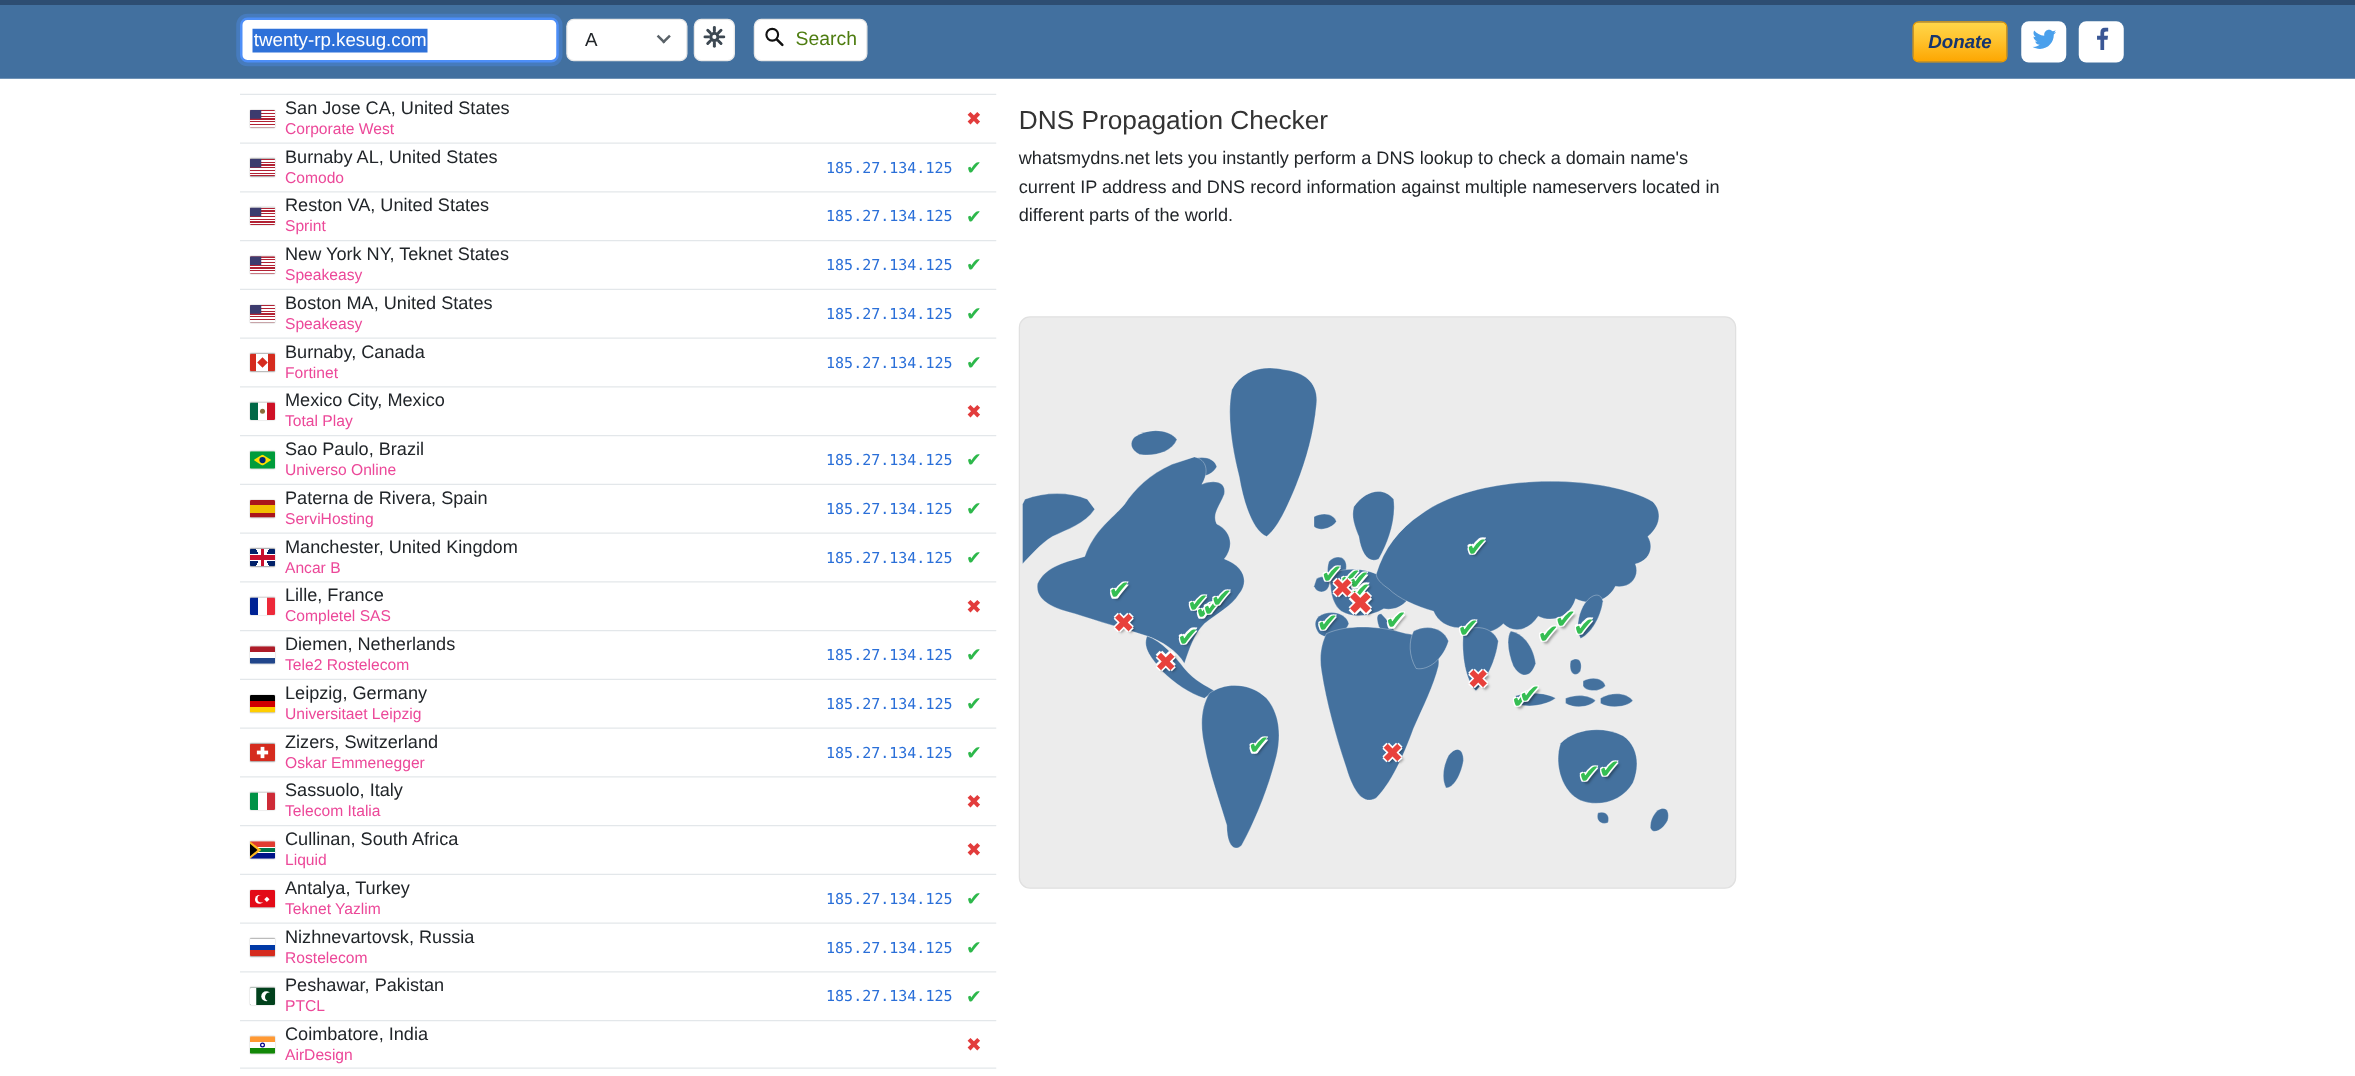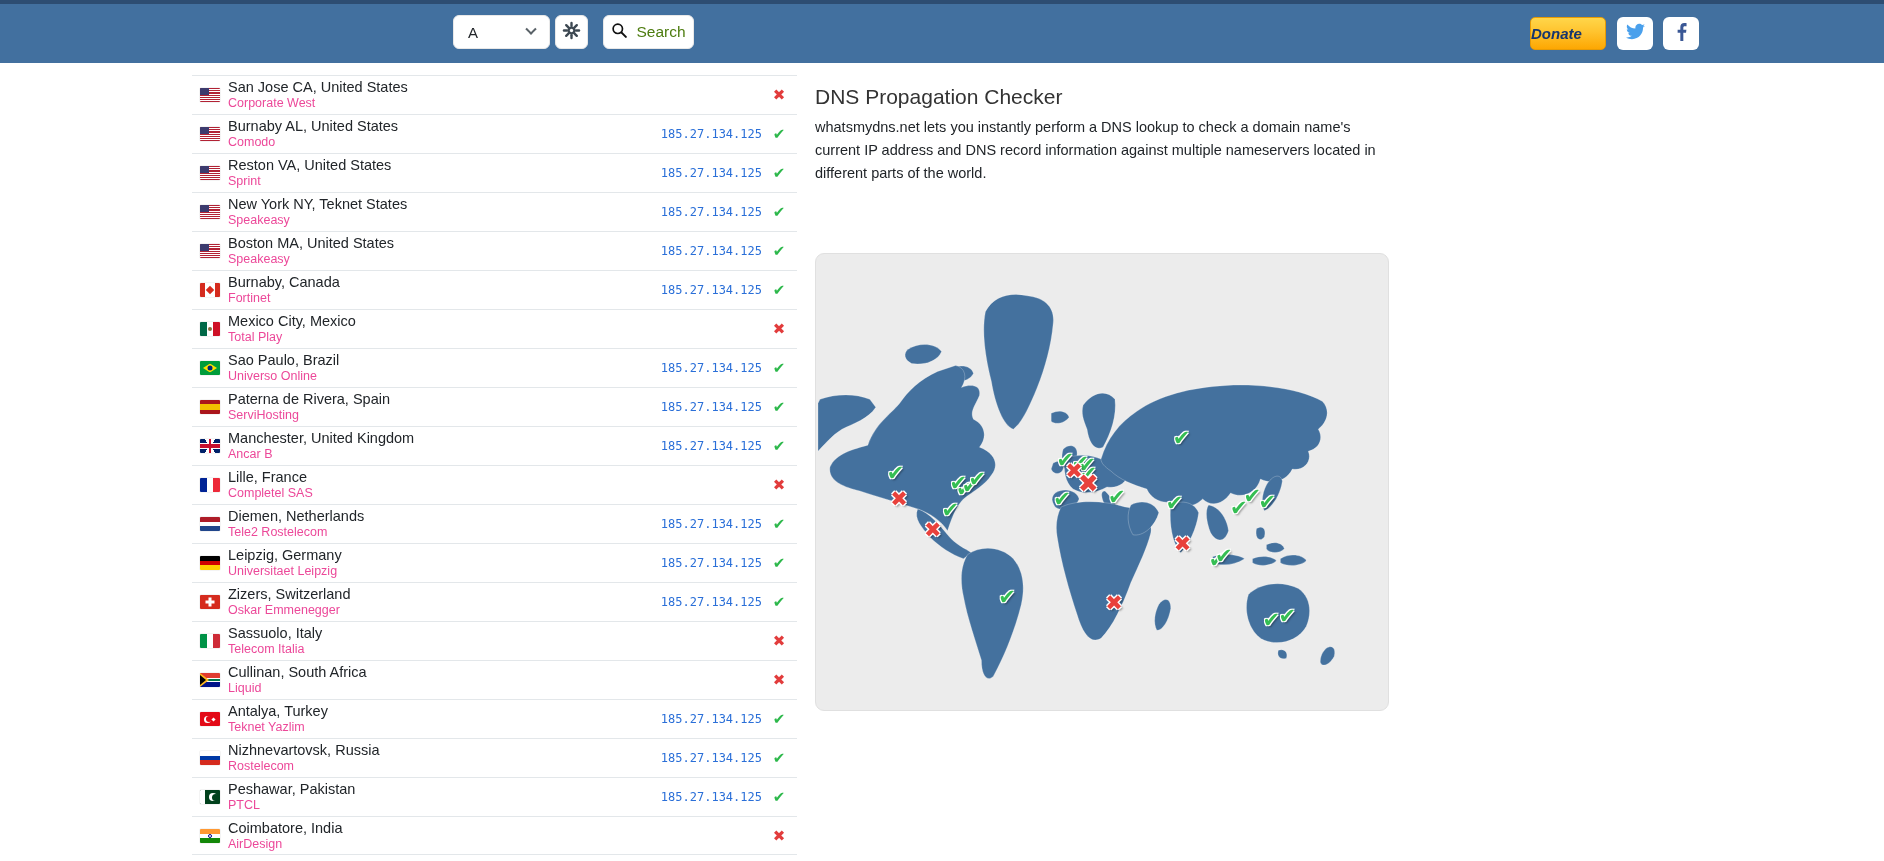--- a/index.html
+++ b/index.html
@@ -35,21 +35,21 @@
     width:8px; height:8px; border-right:2px solid #5a6268; border-bottom:2px solid #5a6268;
     transform:rotate(45deg) translate(-2px,-2px);
   }
   .gear-btn  { left:555px; width:33px; }
   .search-btn{ left:603px; width:91px; gap:8px; }
   .search-btn .lbl { font-size:15.5px; color:#4d7c0f; }
   .donate-btn {
     position:absolute; left:1530px; top:13px; width:76px; height:33px;
     background:linear-gradient(180deg,#FFD64A 0%,#FFC32E 45%,#FDA702 100%);
     border:1px solid #e79b05; border-radius:5px;
-    display:flex; align-items:center; cursor:pointer;
+    display:flex; align-items:center; justify-content:center; cursor:pointer;
   }
   .donate-btn .lbl {
     font-style:italic; font-weight:700; font-size:15px; color:#16356E;
     font-family:"Liberation Sans", sans-serif;
   }
   .social-btn {
     position:absolute; top:13px; width:36px; height:33px; background:#fff;
     border-radius:6px; display:flex; align-items:center; justify-content:center; cursor:pointer;
   }
   .tw-btn { left:1617px; } .fb-btn { left:1663px; }
@@ -100,20 +100,23 @@
   }
   .marker.ok   { color:#35BE53; }
   .marker.fail { color:#E8413C; }
   .marker.big  { font-size:25px; }
 </style>
 </head>
 <body>
 
 <div class="topbar">
 
+  <div class="search-input">
+    <span class="sel">twenty-rp.kesug.com</span>
+  </div>
 
   <div class="btnbox record-select">
     <span class="val">A</span>
     <span class="chev"></span>
   </div>
 
   <div class="btnbox gear-btn">
     <span>
       <svg width="19" height="19" viewBox="0 0 24 24">
         <g stroke="#3D4852" stroke-width="3" stroke-linecap="round">

